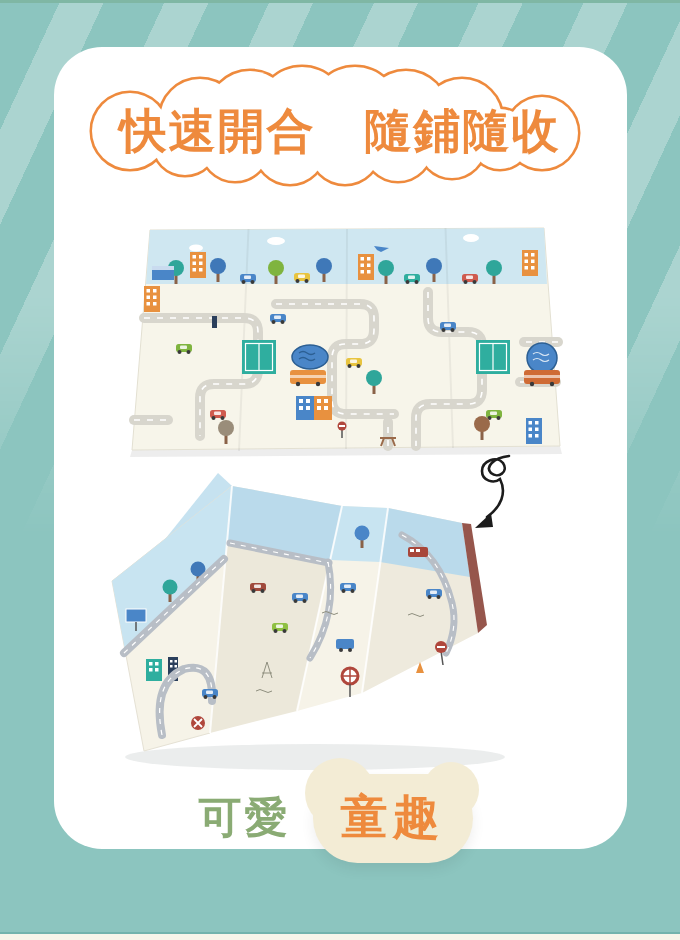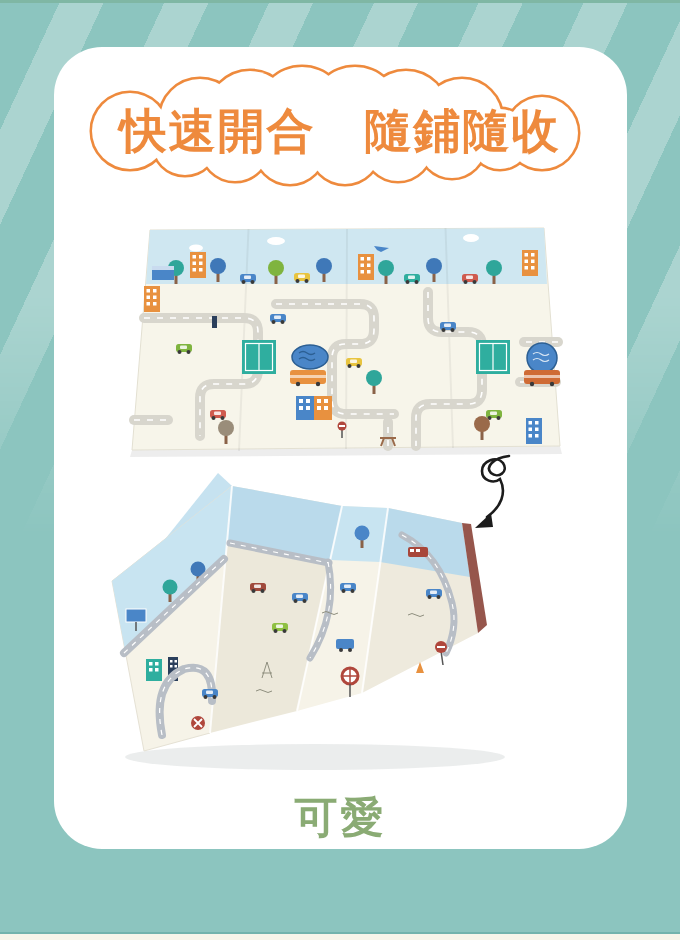--- a/index.html
+++ b/index.html
@@ -325,15 +325,18 @@
       <line x1="331" y1="188" x2="333" y2="202" stroke="#555" stroke-width="1.5"></line>
       <circle cx="331" cy="184" r="6" fill="#b0473c"></circle>
         <rect x="327" y="183" width="8" height="2" fill="#fff"></rect>
       <polygon points="306,210 310,199 314,210" fill="#e8913f"></polygon>
       <path d="M298,152 q4,-3 8,0 q4,3 8,0" stroke="#8f8f7f" stroke-width="1" fill="none"></path>
     </g>
   </svg>
 
   <div class="caption">
     <span class="cap-green">可愛</span>
+    <span class="bubble">
+      <span class="cap-orange">童趣</span>
+    </span>
   </div>
 
 </div>
 
 </body></html>

